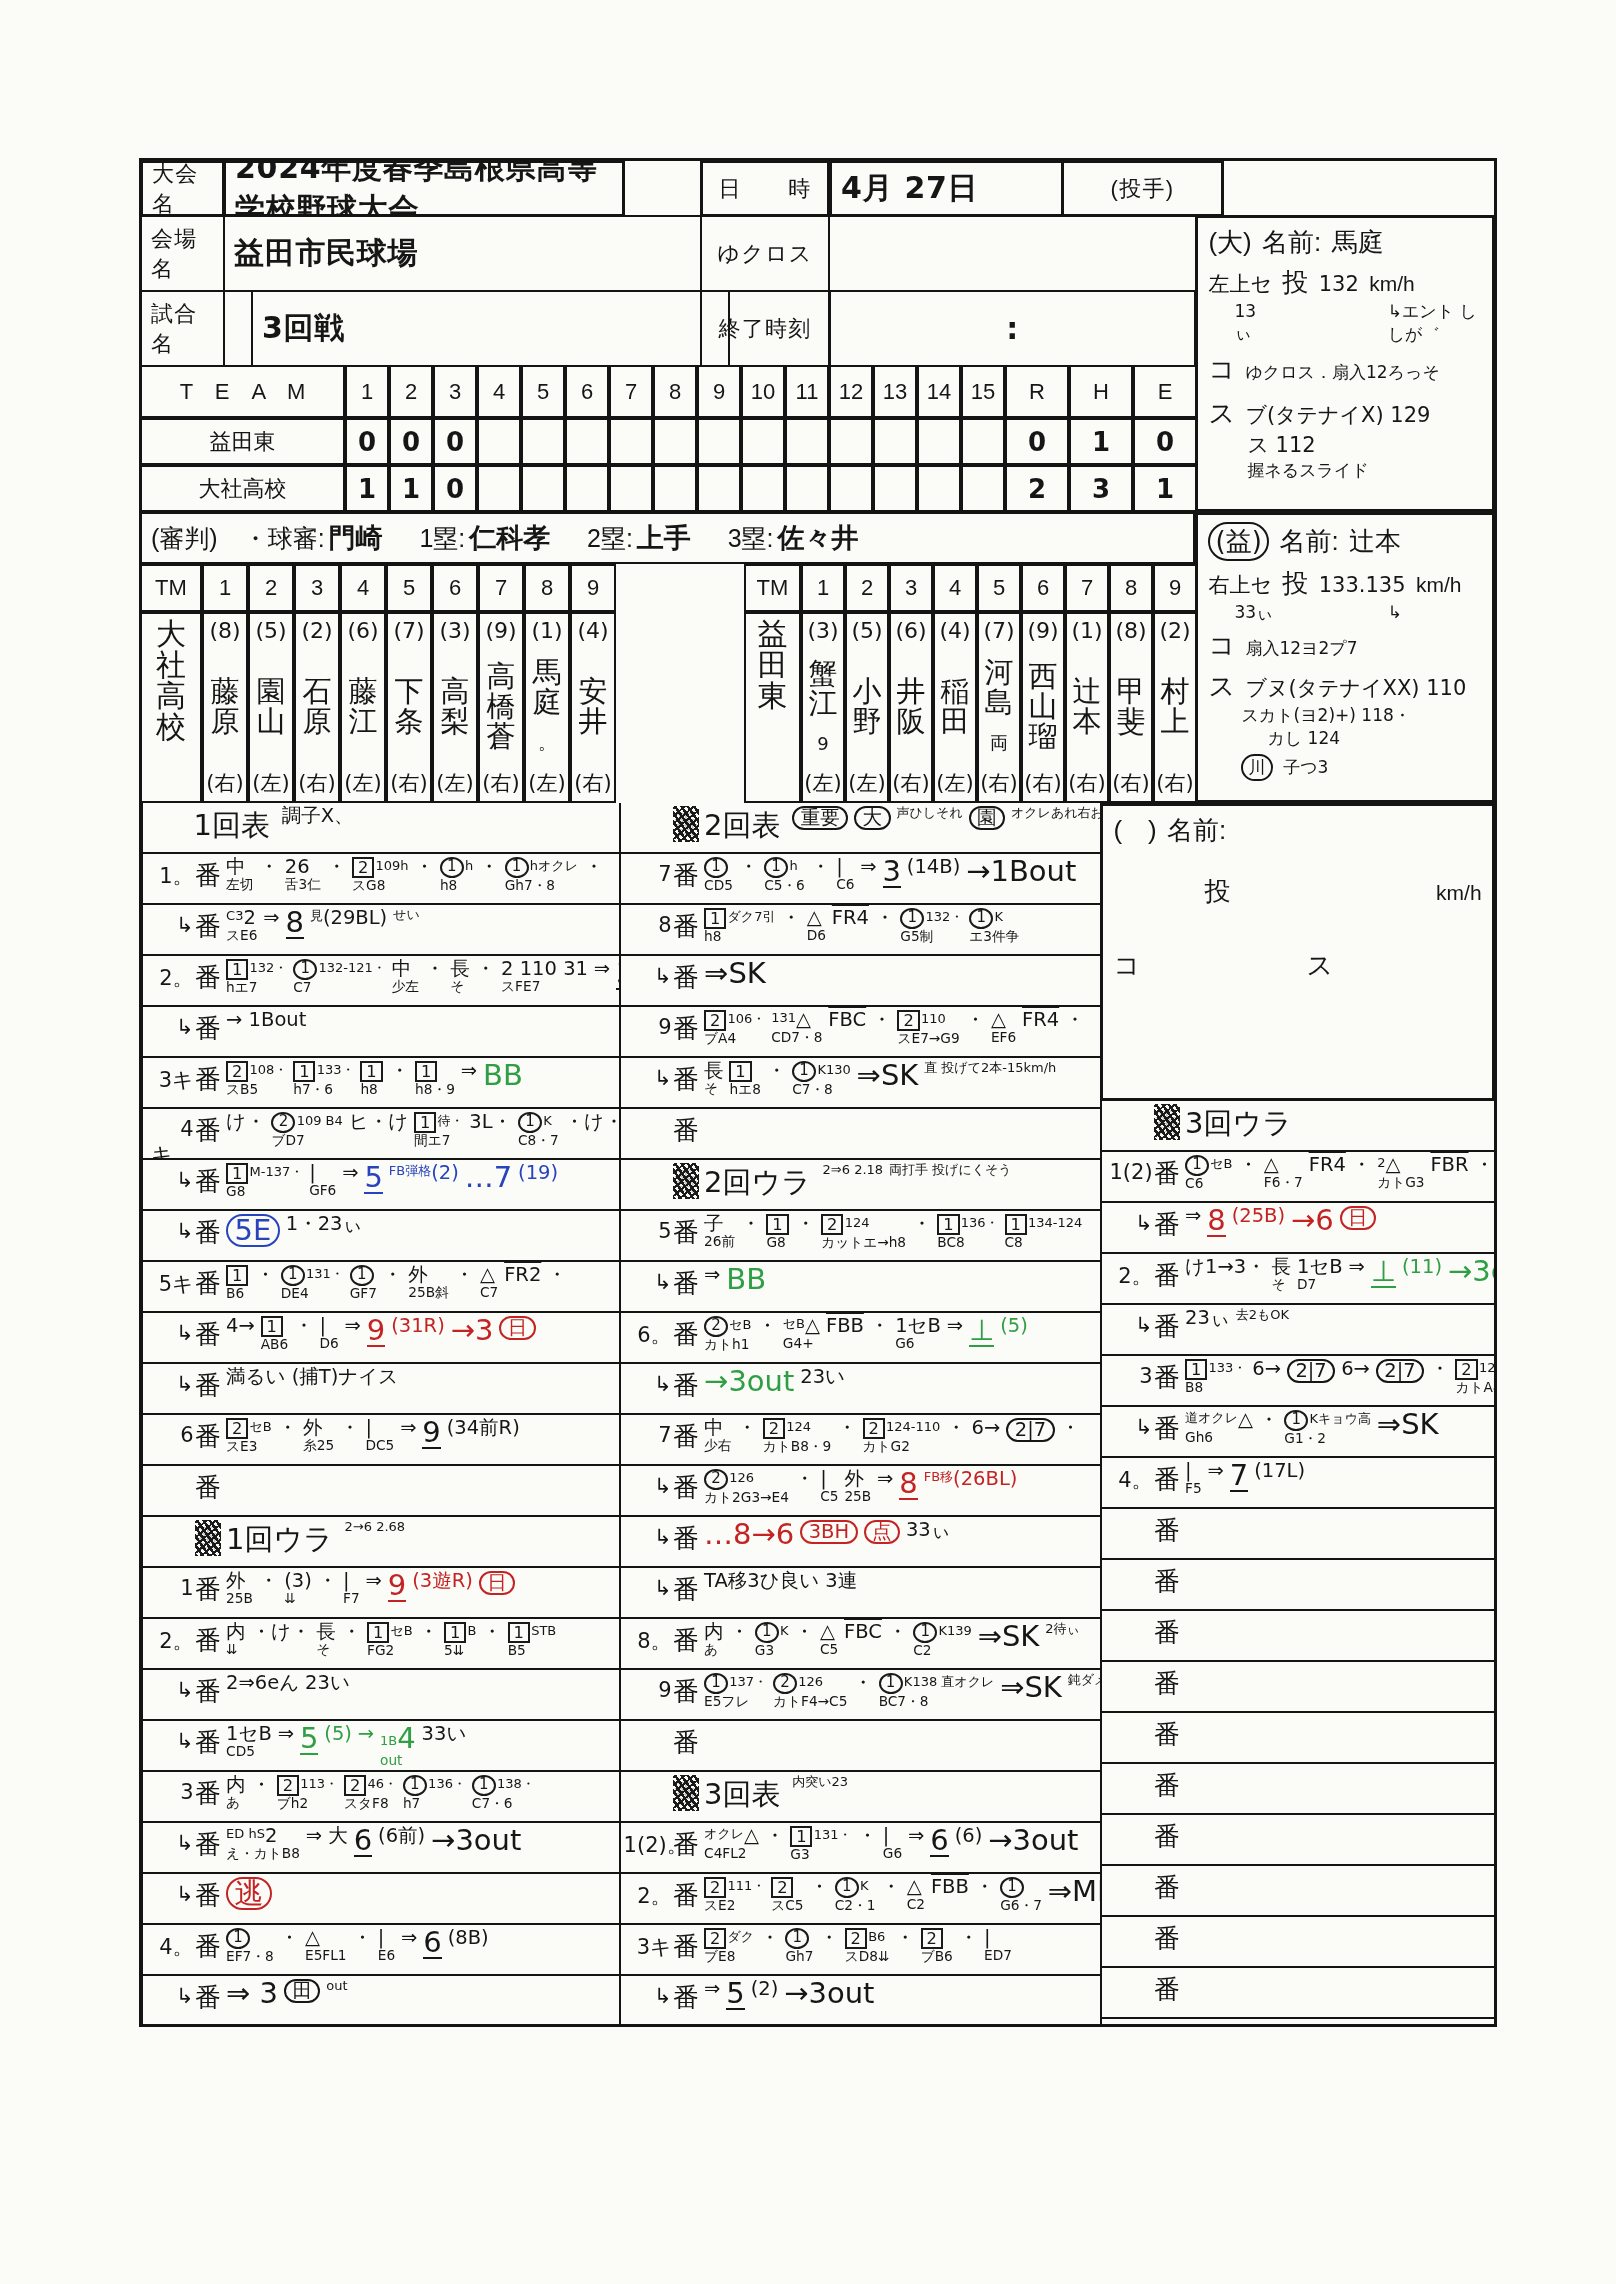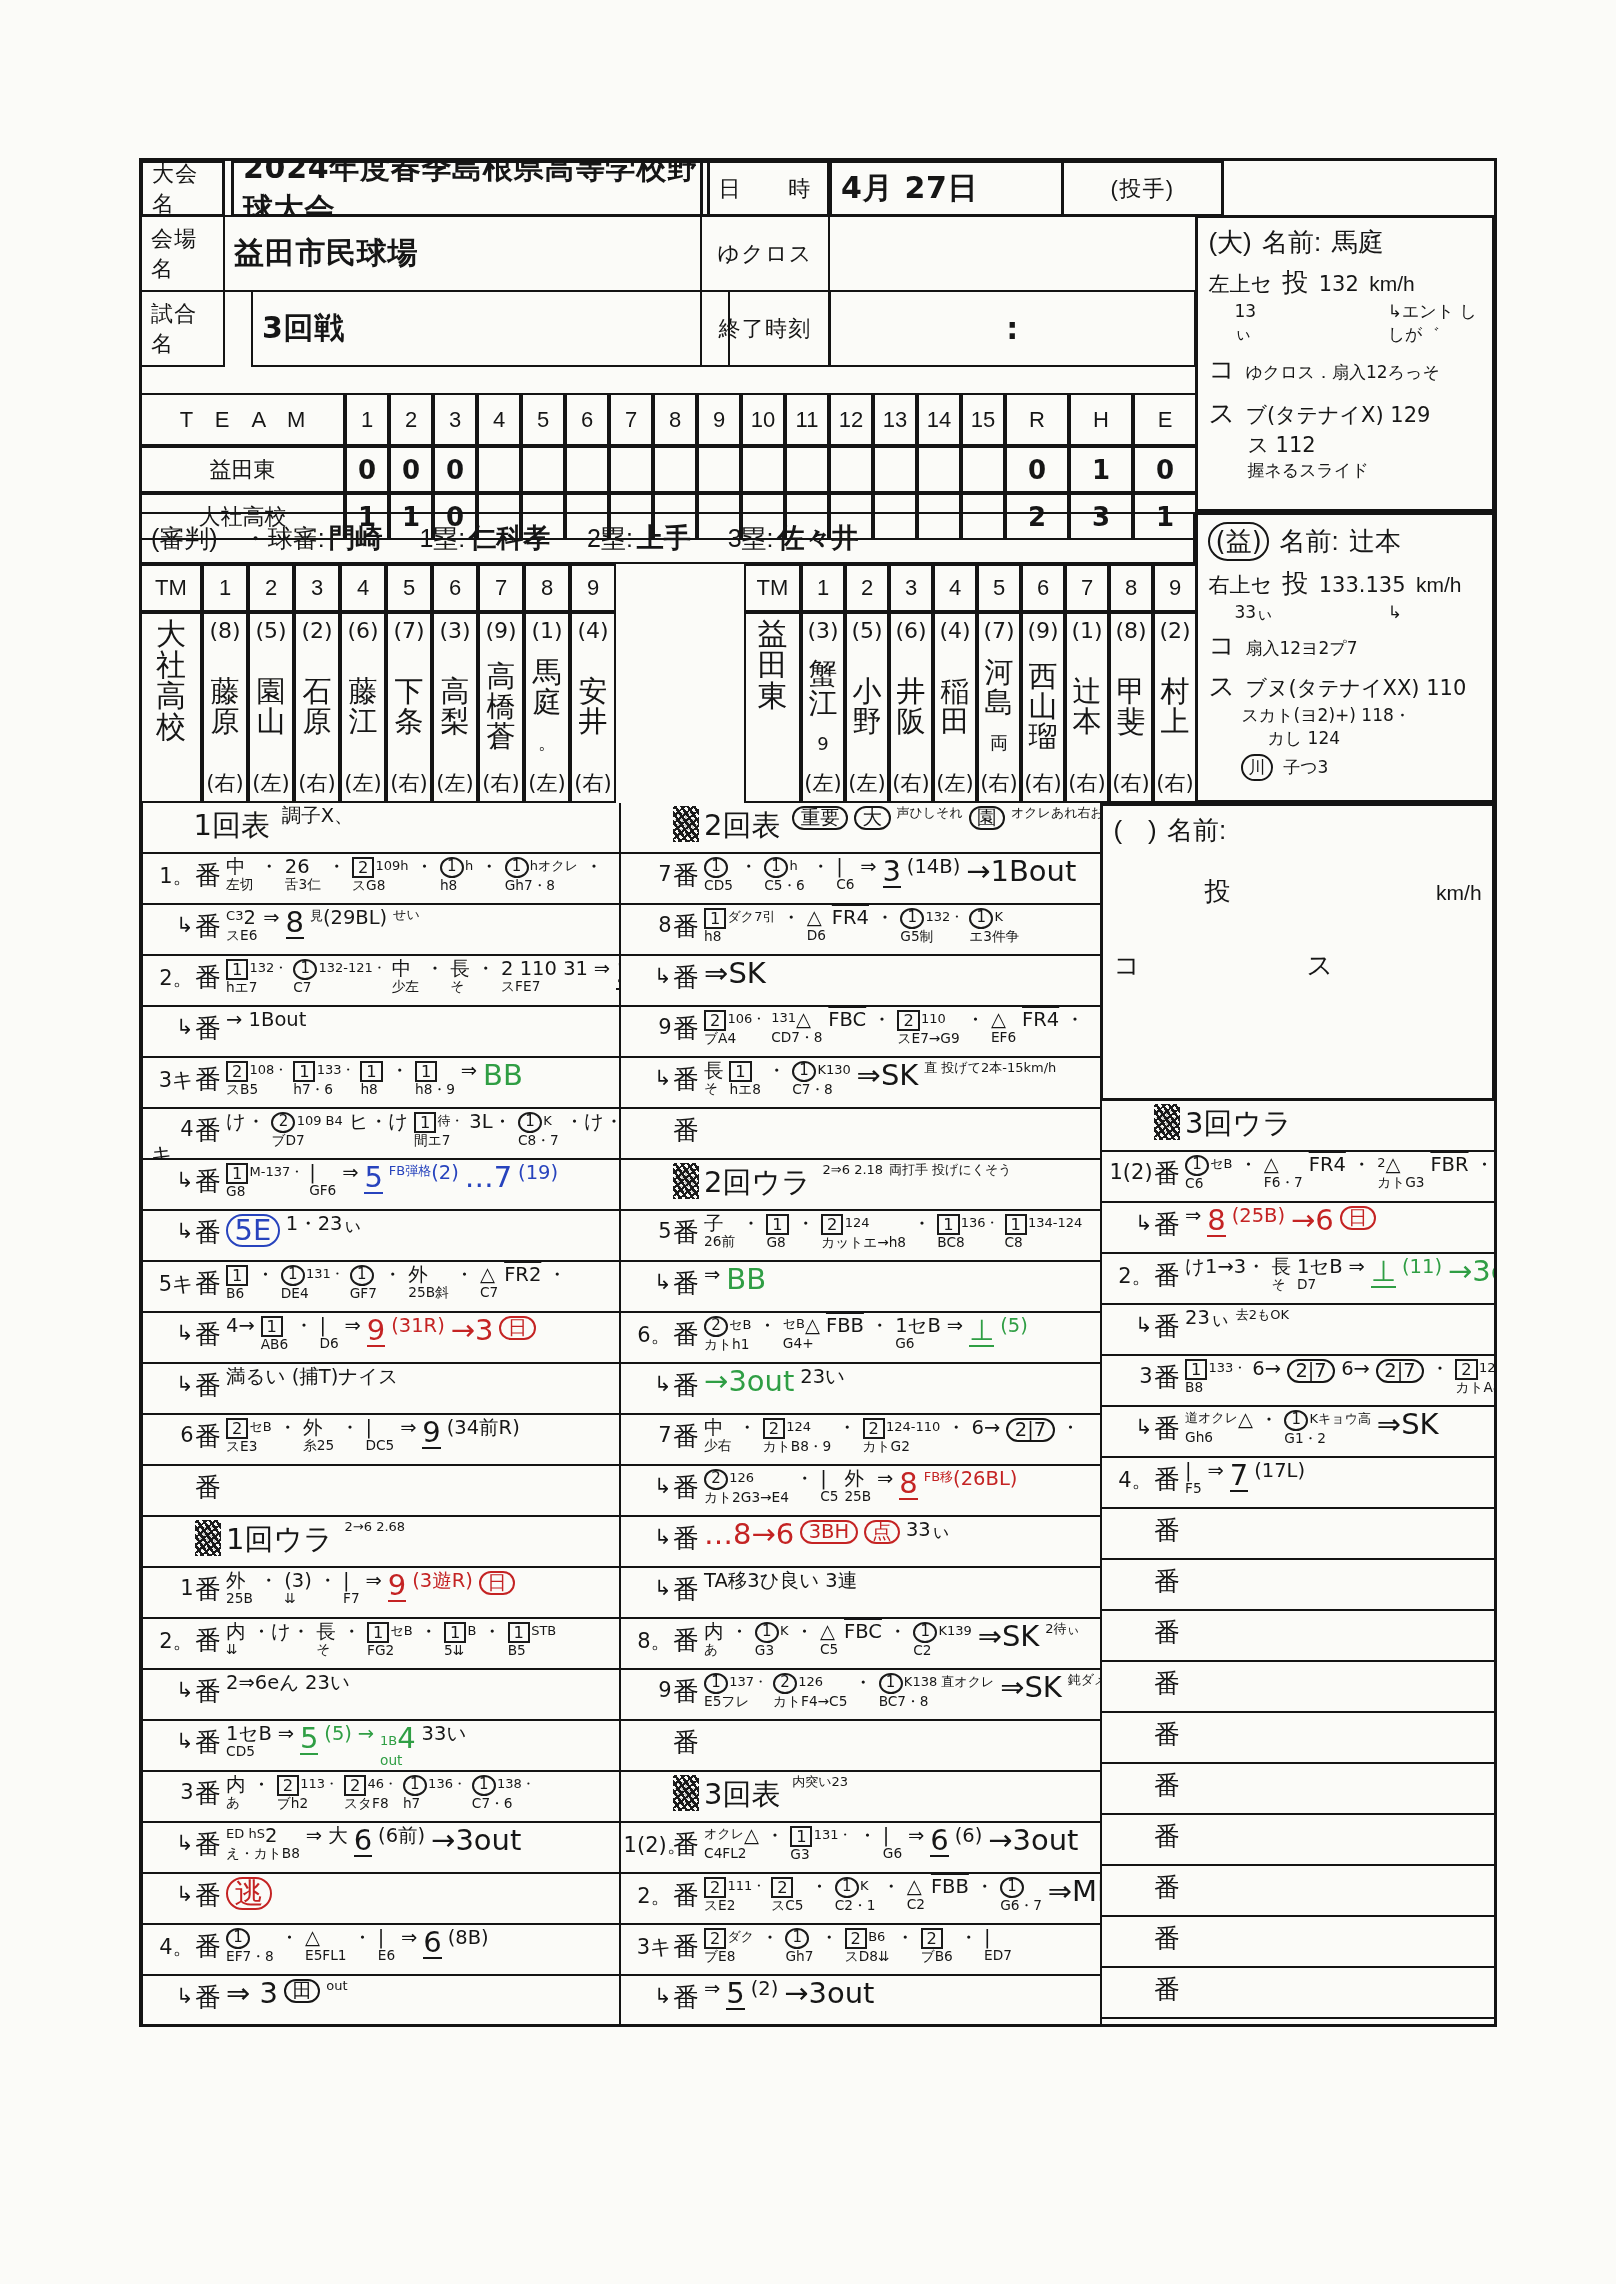--- a/index.html
+++ b/index.html
@@ -56,21 +56,21 @@
   .ump .nm{font-family:"DejaVu Sans",sans-serif;font-weight:bold;font-size:27px;margin-right:33px;}
 </style>
 </head>
 <body>
 
 <div id="page">
 
   <div class="abs cell lblc thick pr" style="left:140px;top:160px;width:85px;height:57px;">
       <span>大会名</span>
     </div>
-  <div class="abs cell valc thick hw" style="left:231px;top:160px;width:479px;height:57px;">
+  <div class="abs cell valc thick hw" style="left:223px;top:160px;width:402px;height:57px;">
       <span>2024年度春季島根県高等学校野球大会</span>
     </div>
   <div class="abs cell lblc thick pr" style="left:700px;top:160px;width:130px;height:57px;">
       <span>日　　時</span>
     </div>
   <div class="abs cell valc thick hw" style="left:829px;top:160px;width:235px;height:57px;">
       <span>4月 27日</span>
     </div>
   <div class="abs cell lblc thick pr" style="left:1061px;top:160px;width:163px;height:57px;">
       <span>(投手)</span>
@@ -93,21 +93,21 @@
       <span>3回戦</span>
     </div>
   <div class="abs cell lblc pr" style="left:700px;top:290px;width:130px;height:77px;">
       <span>終了時刻</span>
     </div>
   <div class="abs cell valc hw" style="left:829px;top:290px;width:367px;height:77px;justify-content:center;">
       <span>:</span>
     </div>
 
   <div id="score-table" class="abs" style="left:140px;top:365px;width:1055px;height:147px;">
-      <div style="display: flex; height: 53px; margin-top: 28px;">
+      <div style="display: flex; height: 53px;">
         <div class="sc pr" style="width: 205px; flex: 0 0 auto;">T　E　A　M</div>
         <div class="sc pr" style="width: 44px; flex: 0 0 auto;">1</div>
         <div class="sc pr" style="width: 44px; flex: 0 0 auto;">2</div>
         <div class="sc pr" style="width: 44px; flex: 0 0 auto;">3</div>
         <div class="sc pr" style="width: 44px; flex: 0 0 auto;">4</div>
         <div class="sc pr" style="width: 44px; flex: 0 0 auto;">5</div>
         <div class="sc pr" style="width: 44px; flex: 0 0 auto;">6</div>
         <div class="sc pr" style="width: 44px; flex: 0 0 auto;">7</div>
         <div class="sc pr" style="width: 44px; flex: 0 0 auto;">8</div>
         <div class="sc pr" style="width: 44px; flex: 0 0 auto;">9</div>

